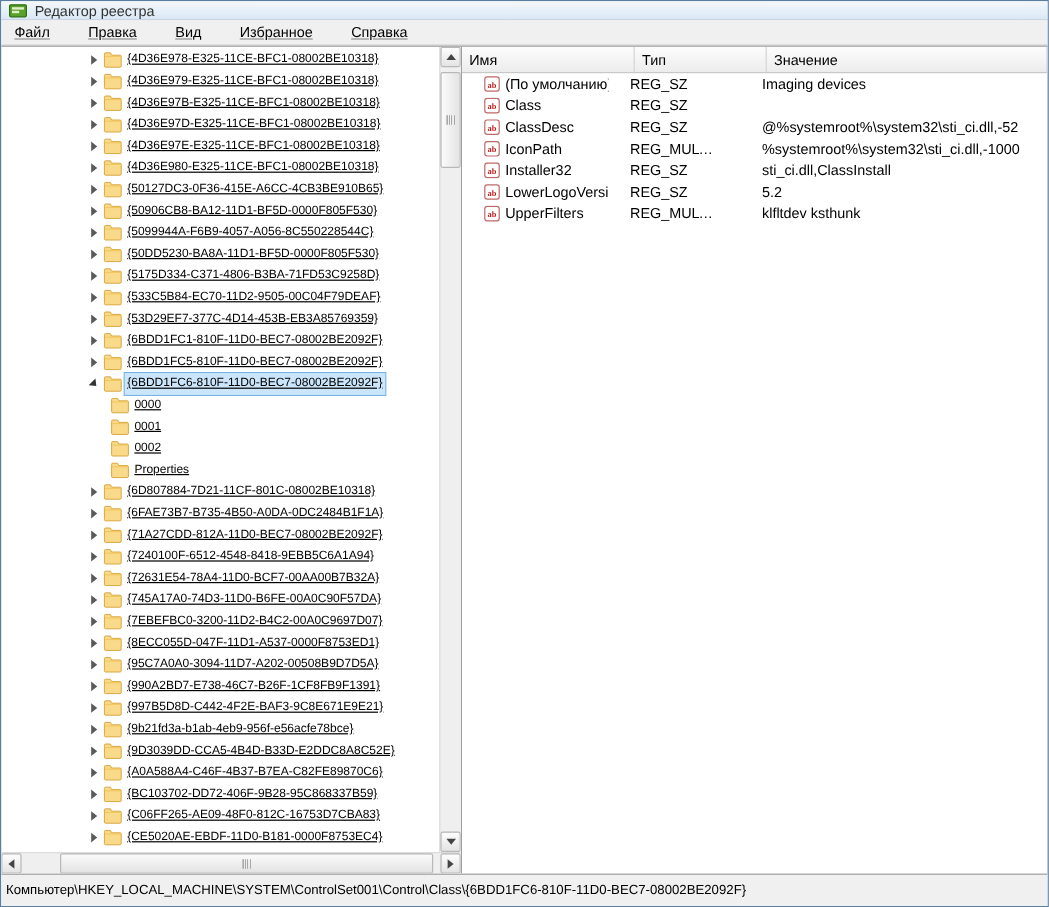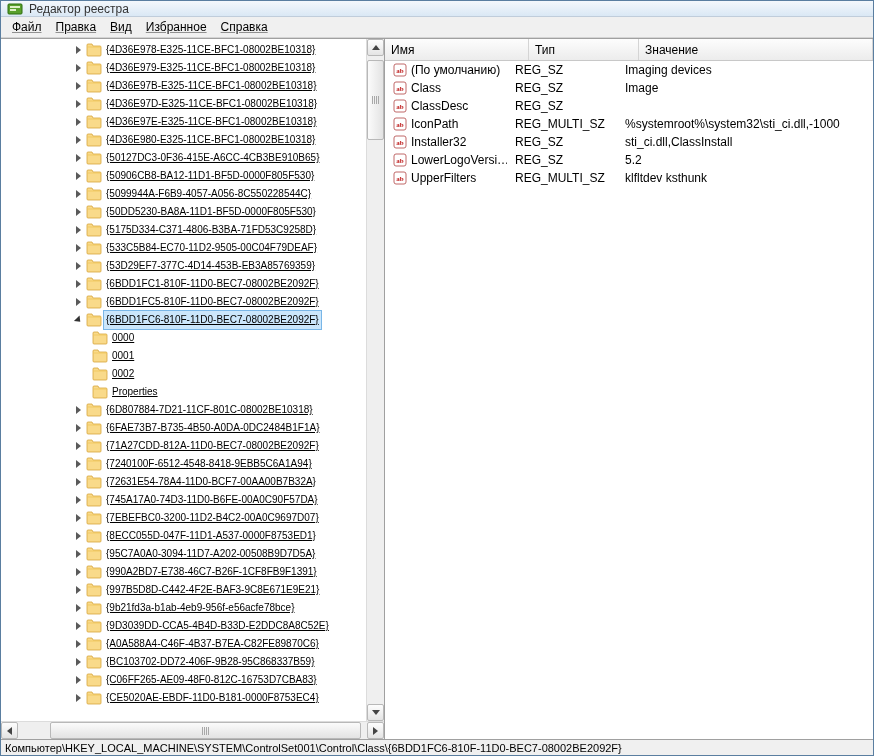--- a/index.html
+++ b/index.html
@@ -28,21 +28,21 @@
   width: 16px; height: 16px;
   display: inline-flex; align-items: center; justify-content: center;
 }
 .title-text { font-size: 12px; color: #333; }
 .menubar {
   height: 21px;
   background: #f0f0f0;
   display: flex;
   align-items: center;
   padding: 0 4px;
-  gap: 0;
+  gap: 18px;
   border-bottom: 1px solid #d4d4d4;
 }
 .menu-item {
   padding: 2px 7px;
   text-decoration: underline;
   text-decoration-color: rgba(0,0,0,0.4);
   cursor: default;
 }
 .content {
   flex: 1;
@@ -127,35 +127,35 @@
 .list-body {
   flex: 1;
   overflow: auto;
 }
 .list-row {
   height: 18px;
   display: flex;
   align-items: center;
 }
 .list-row .cell {
-  padding: 0 8px;
+  padding: 0 18px;
   overflow: hidden;
   text-overflow: ellipsis;
   white-space: nowrap;
 }
 .cell-name { width: 122px; display: flex; align-items: center; gap: 4px; }
 .cell-type { width: 110px; }
 .cell-value { flex: 1; }
 .value-icon {
   width: 14px; height: 14px;
   display: inline-flex; align-items: center; justify-content: center;
   flex-shrink: 0;
 }
 .statusbar {
-  height: 16px;
+  height: 27px;
   border-top: 1px solid #a0a0a0;
   display: flex;
   align-items: center;
   padding: 0 4px;
   background: #f0f0f0;
   font-size: 11px;
 }
 .hscrollbar {
   height: 18px;
   background: #efefef;
@@ -730,33 +730,33 @@
           <div class="cell cell-name">
             <span class="value-icon">
               <svg width="14" height="14" viewBox="0 0 14 14">
                 <rect x="1" y="1" width="12" height="12" rx="2" fill="#fff" stroke="#c06868"></rect>
                 <text x="7" y="10" font-size="7" text-anchor="middle" fill="#c02020" font-family="Tahoma" font-weight="bold">ab</text>
               </svg>
             </span>
             <span>Class</span>
           </div>
           <div class="cell cell-type">REG_SZ</div>
-          <div class="cell cell-value">Image</div>
         </div>
         <div class="list-row">
           <div class="cell cell-name">
             <span class="value-icon">
               <svg width="14" height="14" viewBox="0 0 14 14">
                 <rect x="1" y="1" width="12" height="12" rx="2" fill="#fff" stroke="#c06868"></rect>
                 <text x="7" y="10" font-size="7" text-anchor="middle" fill="#c02020" font-family="Tahoma" font-weight="bold">ab</text>
               </svg>
             </span>
             <span>ClassDesc</span>
           </div>
           <div class="cell cell-type">REG_SZ</div>
+          <div class="cell cell-value">@%systemroot%\system32\sti_ci.dll,-52</div>
         </div>
         <div class="list-row">
           <div class="cell cell-name">
             <span class="value-icon">
               <svg width="14" height="14" viewBox="0 0 14 14">
                 <rect x="1" y="1" width="12" height="12" rx="2" fill="#fff" stroke="#c06868"></rect>
                 <text x="7" y="10" font-size="7" text-anchor="middle" fill="#c02020" font-family="Tahoma" font-weight="bold">ab</text>
               </svg>
             </span>
             <span>IconPath</span>

